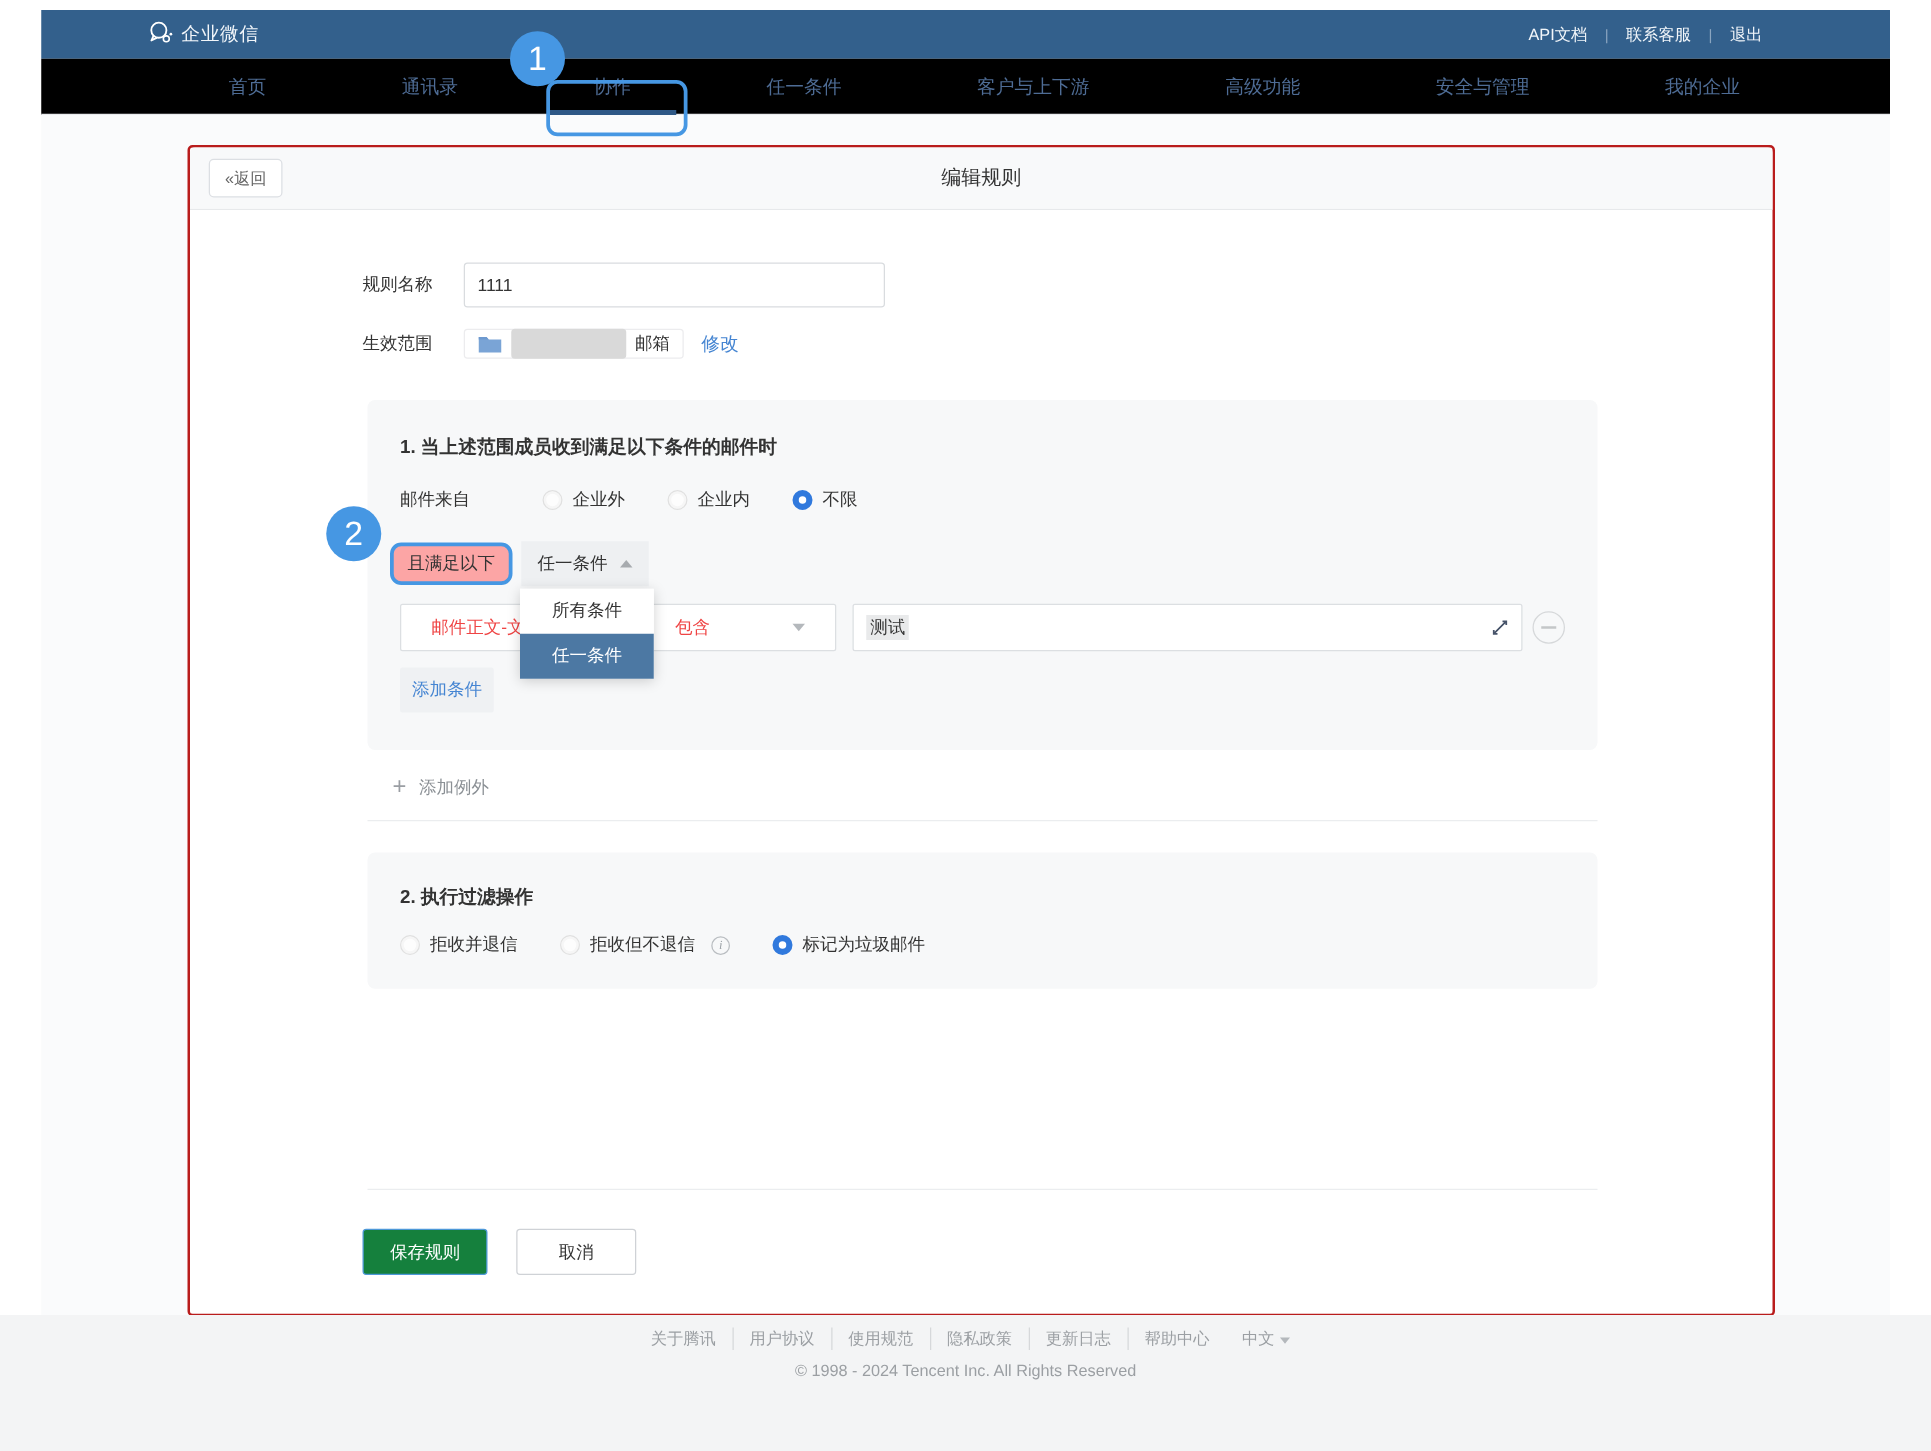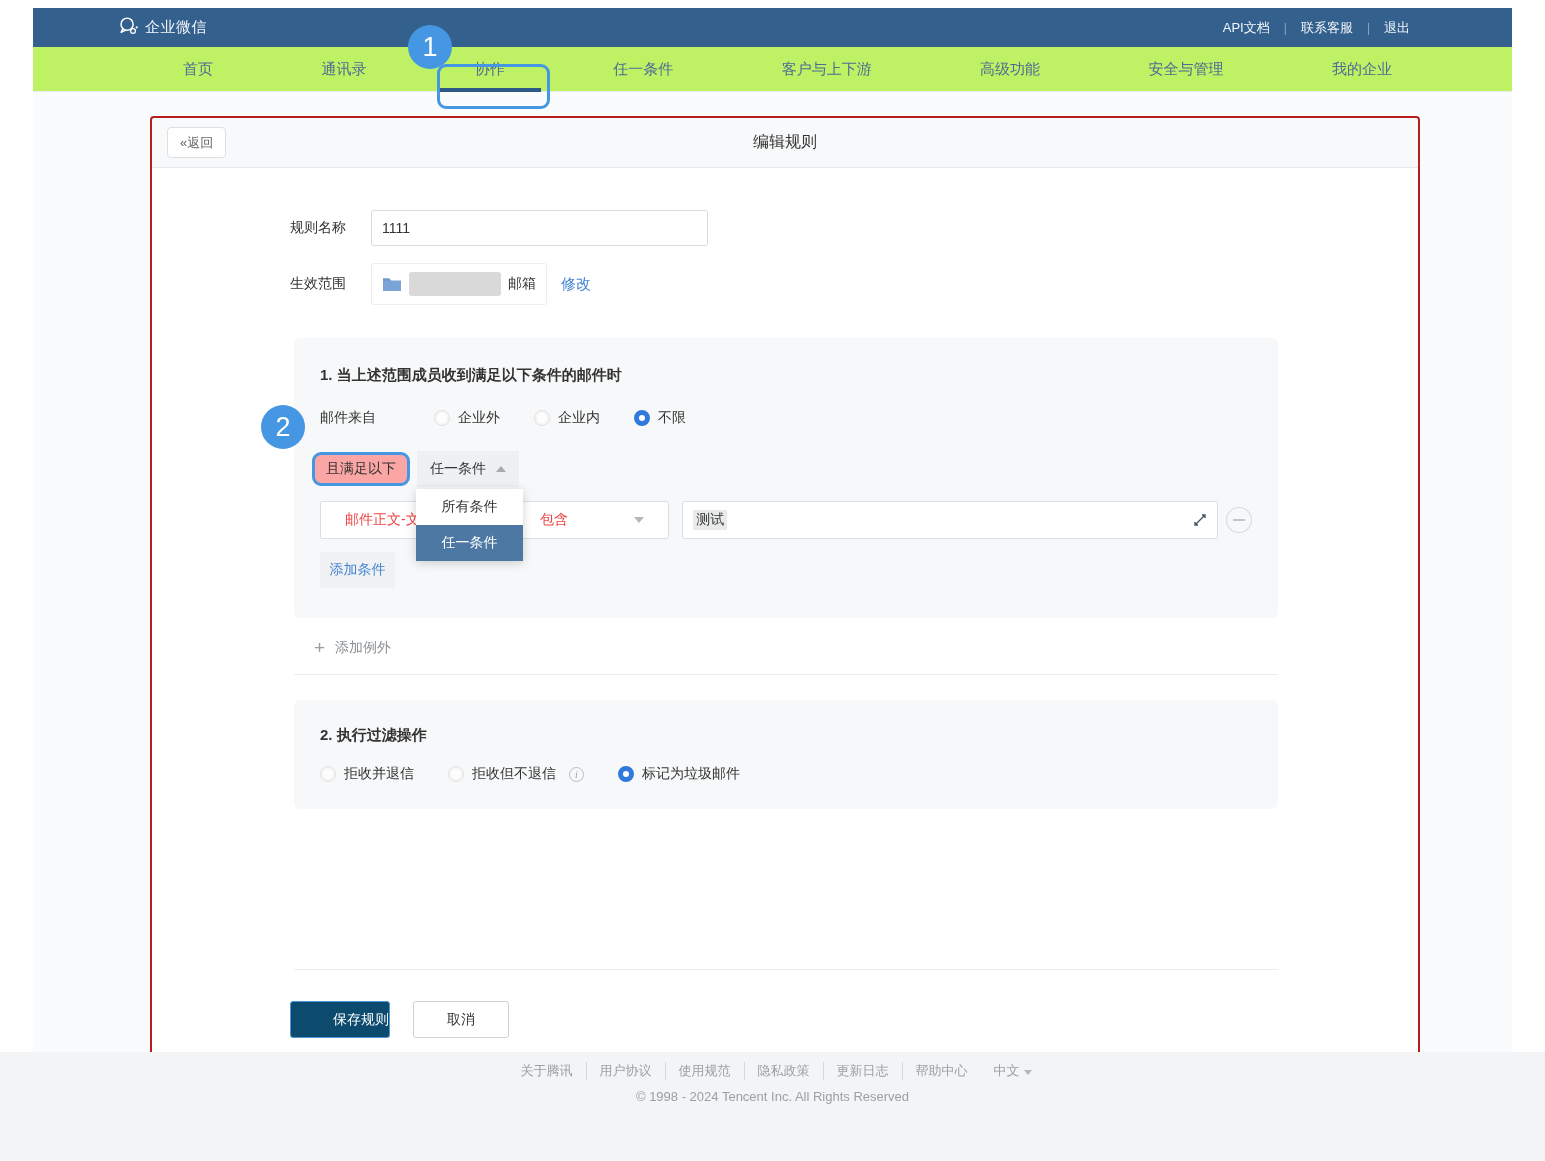--- a/index.html
+++ b/index.html
@@ -17,21 +17,21 @@
     padding:0 88px 0 84px; font-size:14px;
   }
   .logo { display:flex; align-items:center; gap:6px; font-size:15px; letter-spacing:.5px; }
   .topbar-links { display:flex; align-items:center; font-size:13px; }
   .topbar-links .tlink { padding:0 14px; cursor:pointer; }
   .topbar-links .tsep { color:#8aa5c0; font-size:12px; }
 
   
   .nav {
     height:45px; display:flex; align-items:center; justify-content:space-between;
-    padding:0 120px 0 150px; background:#bef264; border-bottom:1px solid #e9ebee;
+    padding:0 120px 0 150px; background:#000000; border-bottom:1px solid #e9ebee;
     font-size:15px; color:#4e6c95;
   }
   .nav-item { position:relative; height:45px; display:flex; align-items:center; cursor:pointer; white-space:nowrap; }
   .nav-item.active::after {
     content:""; position:absolute; left:50%; transform:translateX(-50%);
     bottom:0; width:102px; height:4px; background:#2e5886;
   }
 
   
   .content { background:#fafbfc; padding:24px 0 27px 0; border-bottom:1px solid #e7e9eb; }
@@ -53,21 +53,21 @@
   .card-body { padding:42px 0 31px 138px; }
 
   
   .form-row { display:flex; align-items:center; margin-bottom:17px; font-size:14px; }
   .form-label { width:81px; color:#333; }
   .text-input {
     width:337px; height:36px; border:1px solid #d9dcdf; border-radius:3px;
     padding:0 10px; font-size:14px; color:#333; font-family:inherit; outline:none;
   }
   .scope-box {
-    height:42px; display:flex; align-items:center; gap:7px;
+    height:24px; display:flex; align-items:center; gap:7px;
     border:1px solid #ececee; background:#fff; padding:0 10px; border-radius:3px;
   }
   .redacted { width:92px; height:24px; background:#d9d9d9; border-radius:3px; }
   .link { color:#4585d2; cursor:pointer; }
   .scope-edit { margin-left:14px; font-size:15px; }
 
   
   .panel {
     width:984px; margin-left:4px; background:#f7f8f9; border-radius:6px;
     padding:28px 26px 30px 26px;
@@ -144,21 +144,21 @@
   .panel-2 .panel-heading { margin-bottom:20px; }
   .info-icon {
     width:15px; height:15px; border:1px solid #b9bdc1; border-radius:50%;
     color:#9aa0a5; font-size:10px; font-style:italic; font-family:"Liberation Serif", serif;
     display:inline-flex; align-items:center; justify-content:center; margin-left:5px;
   }
   .divider-2 { margin-top:160px; }
 
   .btn-row { margin-top:31px; display:flex; gap:23px; }
   .btn { height:37px; font-size:14px; border-radius:3px; cursor:pointer; font-family:inherit; }
-  .btn-primary { width:100px; background:#0c4a6e; color:#fff; border:1px solid #4d98d8;text-align:right; }
+  .btn-primary { width:100px; background:#15803d; color:#fff; border:1px solid #4d98d8; }
   .btn-plain { width:96px; background:#fff; color:#333; border:1px solid #cfd2d6; }
 
   
   .footer {
     position:absolute; left:0; top:1052px; width:1545px; height:109px;
     background:#f3f4f5; text-align:center; font-size:13px; color:#9b9fa3; padding-top:10px;
   }
   .footer-links { display:inline-flex; align-items:center; }
   .flink { padding:0 13px; border-right:1px solid #d6d8da; cursor:pointer; }
   .flink.last { border-right:none; }

